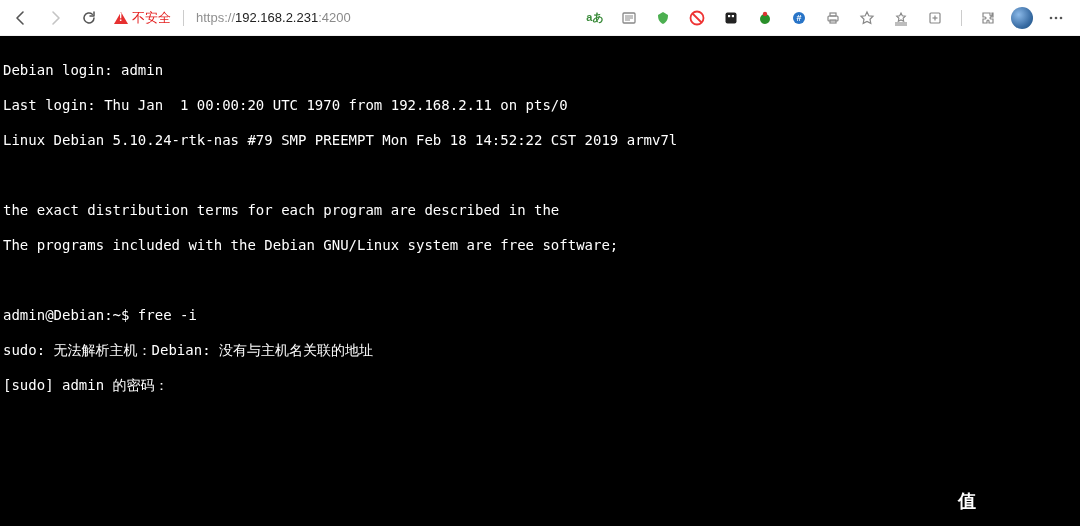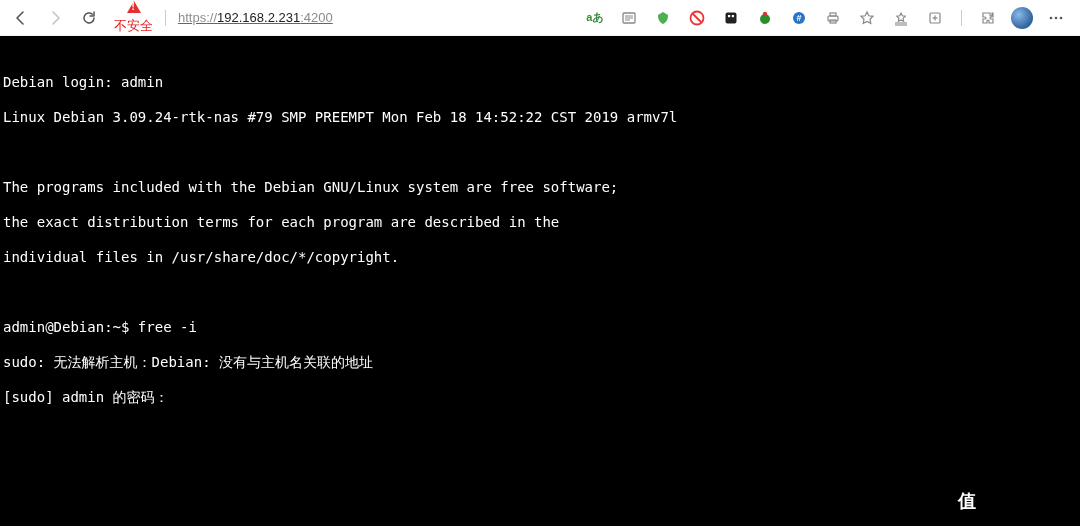--- a/index.html
+++ b/index.html
@@ -1,33 +1,33 @@
 <!DOCTYPE html>
 <html><head>
 <meta charset="utf-8">
 <style>
   * { box-sizing: border-box; margin: 0; padding: 0; }
   body { font-family: "Segoe UI", Arial, sans-serif; background: #fff; width: 1080px; height: 526px; overflow: hidden; }
   .browser-bar { height: 36px; display: flex; align-items: center; background: #fff; border-bottom: 1px solid #f1f1f1; padding: 0 6px; gap: 4px; }
   .nav-btn { width: 30px; height: 30px; display:flex; align-items:center; justify-content:center; color:#606060; border-radius:4px; }
   .nav-btn.disabled { color:#c4c4c4; }
   .addr { flex: 0 0 auto; display:flex; align-items:center; gap:6px; margin-left:6px; }
-  .not-secure { display:flex; align-items:center; gap:4px; color:#e42121; font-size:13px;flex-direction:column; }
+  .not-secure { display:flex; align-items:center; gap:4px; color:#e42121; font-size:13px; }
   .divider { width:1px; height:16px; background:#ccc; margin:0 6px; }
-  .url { font-size:13px; color:#666; cursor:text; min-width:180px;text-decoration:underline; }
+  .url { font-size:13px; color:#666; cursor:text; min-width:180px; }
   .url .proto { color:#8f8f8f; }
   .url .host { color:#222; }
   .url .port { color:#8a8a8a; }
   .spacer { flex:1; }
   .tool-icons { display:flex; align-items:center; gap:6px; margin-right:4px; }
   .tool-icons .ico { width:28px; height:28px; display:flex; align-items:center; justify-content:center; font-size:14px; color:#555; border-radius:4px; position:relative; }
   .tool-icons .ico.pill { color:#3a8b3a; font-weight:bold; font-size:11px;justify-content:center; }
   .tool-icons .ico svg { display:block; }
   .avatar { width:22px; height:22px; border-radius:50%; background: radial-gradient(circle at 35% 35%, #8bb9e8 0%, #3b6ea5 60%, #144a7c 100%); }
-  .terminal { background:#000; color:#fff; font-family: "Consolas","Lucida Console",monospace; font-size:14px; line-height:17.5px; padding:20px 6px 0 3px; height: calc(526px - 36px); white-space: pre; overflow:hidden; cursor:text; }
+  .terminal { background:#000; color:#fff; font-family: "Consolas","Lucida Console",monospace; font-size:14px; line-height:17.5px; padding:8px 6px 0 3px; height: calc(526px - 36px); white-space: pre; overflow:hidden; cursor:text; }
   .watermark { position:fixed; right:8px; bottom:8px; display:flex; align-items:center; gap:8px; pointer-events:none; }
   .watermark .wm-circle { width:34px; height:34px; border-radius:50%; background:#000; color:#fff; display:flex; align-items:center; justify-content:center; font-weight:bold; font-size:18px; }
   .watermark .wm-text { color:#000; font-weight:700; font-size:15px; letter-spacing:1px; }
   .tri-red { width:0; height:0; border-left:7px solid transparent; border-right:7px solid transparent; border-bottom:12px solid #e63030; position:relative; }
   .tri-red::after { content:"!"; position:absolute; left:-2px; top:0px; color:#fff; font-size:10px; font-weight:bold; }
 </style>
 </head>
 <body>
 
 <div class="browser-bar">
@@ -143,25 +143,25 @@
           <circle cx="3" cy="8" r="1.3" fill="#555"></circle>
           <circle cx="8" cy="8" r="1.3" fill="#555"></circle>
           <circle cx="13" cy="8" r="1.3" fill="#555"></circle>
         </svg>
       </div>
   </div>
 </div>
 
 <div class="terminal">
 <div>Debian login: admin</div>
-<div>Linux Debian 3.09.24-rtk-nas #79 SMP PREEMPT Mon Feb 18 14:52:22 CST 2019 armv7l</div>
+<div>Last login: Thu Jan  1 00:00:20 UTC 1970 from 192.168.2.11 on pts/0</div>
+<div>Linux Debian 5.10.24-rtk-nas #79 SMP PREEMPT Mon Feb 18 14:52:22 CST 2019 armv7l</div>
 <div> </div>
+<div>the exact distribution terms for each program are described in the</div>
 <div>The programs included with the Debian GNU/Linux system are free software;</div>
-<div>the exact distribution terms for each program are described in the</div>
-<div>individual files in /usr/share/doc/*/copyright.</div>
 <div> </div>
 <div>admin@Debian:~$ free -i</div>
 <div>sudo: 无法解析主机：Debian: 没有与主机名关联的地址</div>
 <div>[sudo] admin 的密码：</div>
 
 
 
 
 
 </div>

